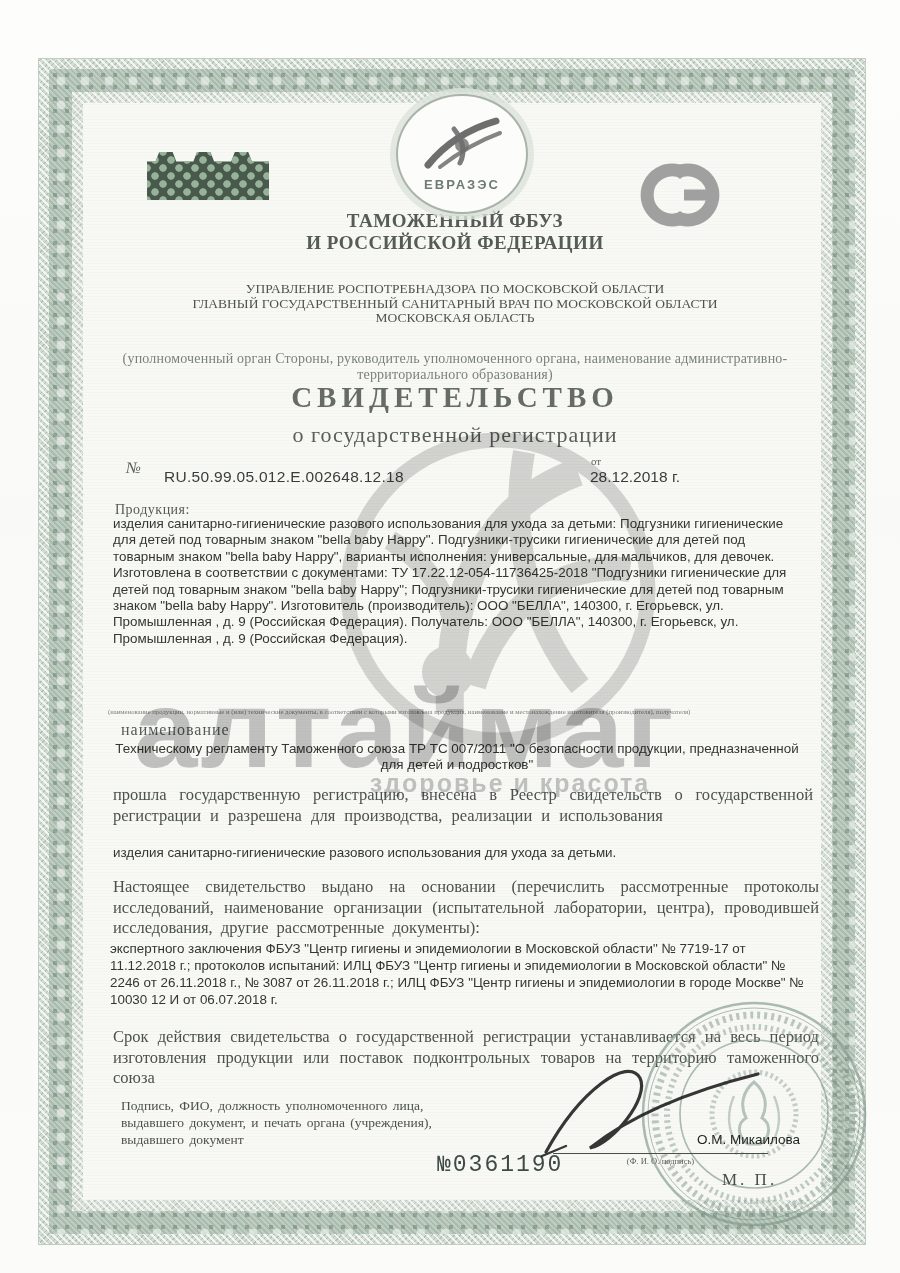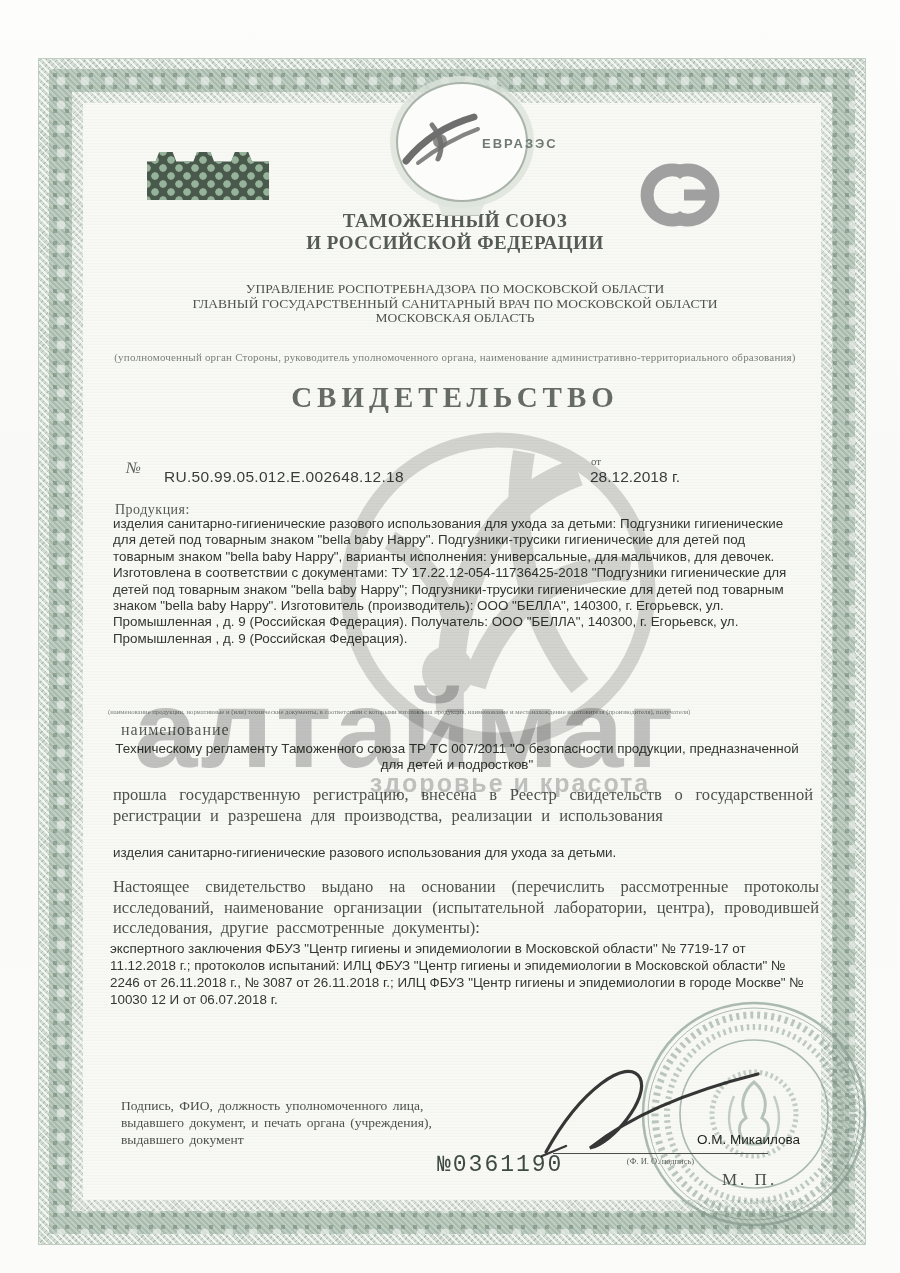--- a/index.html
+++ b/index.html
@@ -37,24 +37,24 @@
     background-color:#d8e0d7;
     background-image:
       repeating-linear-gradient(45deg, rgba(255,255,255,.7) 0 2px, transparent 2px 5px),
       repeating-linear-gradient(-45deg, rgba(122,143,129,.3) 0 1px, transparent 1px 4px);
   }
   .fd{inset:45px;background:#f8f9f5;
     background-image:repeating-linear-gradient(0deg, rgba(190,198,190,.08) 0 1px, transparent 1px 3px);
   }
   
   .eurasec{
-    position:absolute;left:396px;top:82px;width:128px;height:116px;
+    position:absolute;left:396px;top:94px;width:128px;height:116px;
     background:#fcfdfb;border:2px solid #a9b3a9;border-radius:50%;
     box-shadow:0 0 0 6px rgba(220,228,219,.8);
-    display:flex;flex-direction:row;align-items:center;
+    display:flex;flex-direction:column;align-items:center;justify-content:center;
     z-index:5;
   }
   .eurasec-text{
     font-family:"Liberation Sans",sans-serif;font-weight:bold;
     font-size:13px;letter-spacing:2px;color:#6f7a72;margin-top:2px;
   }
   .medal-tab{
     position:absolute;left:432px;top:190px;width:56px;height:24px;z-index:4;
     background:#e3e9e1;border:1px solid #b9c3b9;
     clip-path:polygon(0 0,100% 0,82% 100%,18% 100%);
@@ -80,21 +80,21 @@
     font-weight:bold;font-size:19px;line-height:22px;color:#555b55;
     letter-spacing:.5px;
   }
   .hdr-sans{
     position:absolute;left:90px;width:730px;top:282px;
     font-family:Liberation Serif, serif;font-size:13.5px;line-height:14.5px;
     color:#4e534e;
   }
   .caption1{
     position:absolute;left:100px;width:710px;top:351px;
-    font-size:11px;color:#7a817a;text-align:center;letter-spacing:.2px;
+    font-size:14px;color:#7a817a;text-align:center;letter-spacing:.2px;
   }
   .doc-title{
     position:absolute;left:100px;width:710px;top:381px;
     font-weight:bold;font-size:29px;letter-spacing:5px;color:#666b64;text-align:center;
   }
   .doc-subtitle{
     position:absolute;left:100px;width:710px;top:422px;
     font-size:22px;color:#585d57;text-align:center;letter-spacing:1px;
   }
   .num-sym{position:absolute;left:126px;top:459px;font-size:16px;color:#5a5f5a;font-style:italic;}
@@ -210,49 +210,51 @@
     <svg width="104" height="74" viewBox="0 0 104 74">
       <g fill="none" stroke="#8b8b8b" stroke-width="13">
         <path d="M 56 15 A 25 25 0 1 0 56 59"></path>
         <path d="M 48 15 A 25 25 0 1 1 48 59"></path>
         <path d="M 56 37 H 88" stroke-width="11"></path>
       </g>
     </svg>
   </div>
 
   <div class="hdr-serif center">
-    <div>ТАМОЖЕННЫЙ СОЮЗ</div>
+    <div>ТАМОЖЕННЫЙ ФБУЗ</div>
     <div>И РОССИЙСКОЙ ФЕДЕРАЦИИ</div>
   </div>
   <div class="hdr-sans center">
     <div>УПРАВЛЕНИЕ РОСПОТРЕБНАДЗОРА ПО МОСКОВСКОЙ ОБЛАСТИ</div>
     <div>ГЛАВНЫЙ ГОСУДАРСТВЕННЫЙ САНИТАРНЫЙ ВРАЧ ПО МОСКОВСКОЙ ОБЛАСТИ</div>
     <div>МОСКОВСКАЯ ОБЛАСТЬ</div>
   </div>
   <div class="caption1">(уполномоченный орган Стороны, руководитель уполномоченного органа, наименование административно-территориального образования)</div>
 
   <div class="doc-title">СВИДЕТЕЛЬСТВО</div>
+  <div class="doc-subtitle">о государственной регистрации</div>
 
   <div class="num-sym">№</div>
   <div class="num-val">RU.50.99.05.012.Е.002648.12.18</div>
   <div class="date-label">от</div>
   <div class="date-val">28.12.2018 г.</div>
 
   <div class="prod-label">Продукция:</div>
   <div class="prod-text">изделия санитарно-гигиенические разового использования для ухода за детьми: Подгузники гигиенические для детей под товарным знаком "bella baby Happy". Подгузники-трусики гигиенические для детей под товарным знаком "bella baby Happy", варианты исполнения: универсальные, для мальчиков, для девочек. Изготовлена в соответствии с документами: ТУ 17.22.12-054-11736425-2018 "Подгузники гигиенические для детей под товарным знаком "bella baby Happy"; Подгузники-трусики гигиенические для детей под товарным знаком "bella baby Happy". Изготовитель (производитель): ООО "БЕЛЛА", 140300, г. Егорьевск, ул. Промышленная , д. 9 (Российская Федерация).  Получатель: ООО "БЕЛЛА", 140300, г. Егорьевск, ул. Промышленная , д. 9 (Российская Федерация).</div>
   <div class="caption2">(наименование продукции, нормативные и (или) технические документы, в соответствии с которыми изготовлена продукция, наименование и местонахождение изготовителя (производителя), получателя)</div>
 
   <div class="conforms-label">наименование</div>
   <div class="conforms-text">Техническому регламенту Таможенного союза ТР ТС 007/2011 "О безопасности продукции, предназначенной для детей и подростков"</div>
   <div class="passed-text">прошла государственную регистрацию, внесена в Реестр свидетельств о государственной регистрации и разрешена для производства, реализации и использования</div>
   <div class="passed-prod">изделия санитарно-гигиенические разового использования для ухода за детьми.</div>
 
   <div class="basis-text">Настоящее свидетельство выдано на основании (перечислить рассмотренные протоколы исследований, наименование организации (испытательной лаборатории, центра), проводившей исследования, другие рассмотренные документы):</div>
   <div class="basis-docs">экспертного заключения ФБУЗ "Центр гигиены и эпидемиологии в Московской области" № 7719-17 от 11.12.2018 г.; протоколов испытаний: ИЛЦ ФБУЗ "Центр гигиены и эпидемиологии в Московской области" № 2246 от 26.11.2018 г., № 3087 от 26.11.2018 г.; ИЛЦ ФБУЗ "Центр гигиены и эпидемиологии в городе Москве" № 10030 12 И от 06.07.2018 г.</div>
 
+  <div class="validity-text">Срок действия свидетельства о государственной регистрации устанавливается на весь период изготовления продукции или поставок подконтрольных товаров на территорию таможенного союза</div>
 
   <div class="sign-label">Подпись, ФИО, должность уполномоченного лица, выдавшего документ, и печать органа (учреждения), выдавшего документ</div>
 
   <div class="signature">
     <svg width="225" height="108" viewBox="0 0 225 108">
       <g fill="none" stroke="#1c1c1c" stroke-linecap="round" opacity=".88">
         <path d="M6,100 C40,38 88,4 100,26 C110,46 72,92 50,96 C80,72 130,44 218,22" stroke-width="3.2"></path>
         <path d="M2,104 L26,94" stroke-width="2.4"></path>
       </g>
     </svg>

